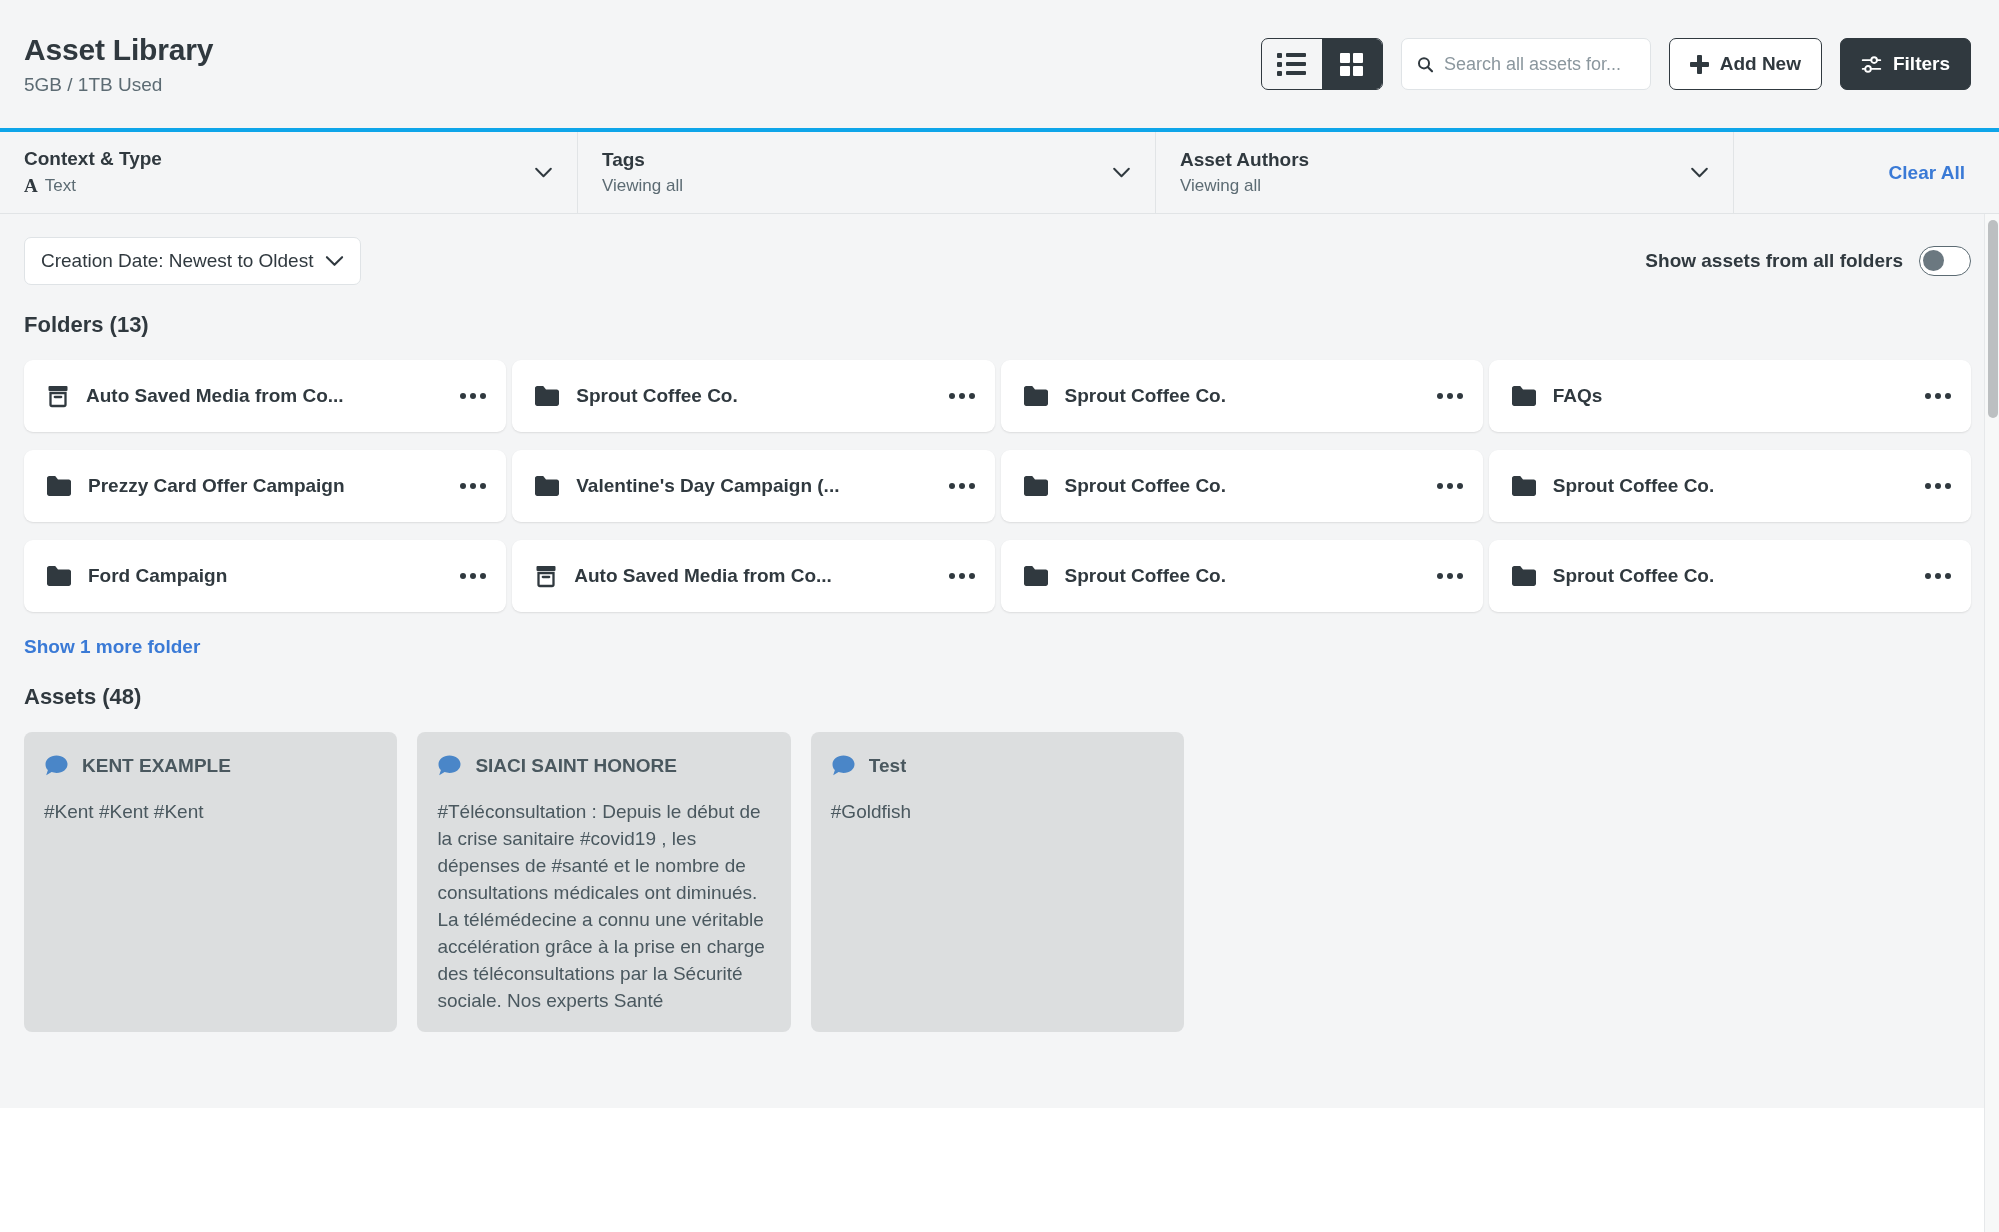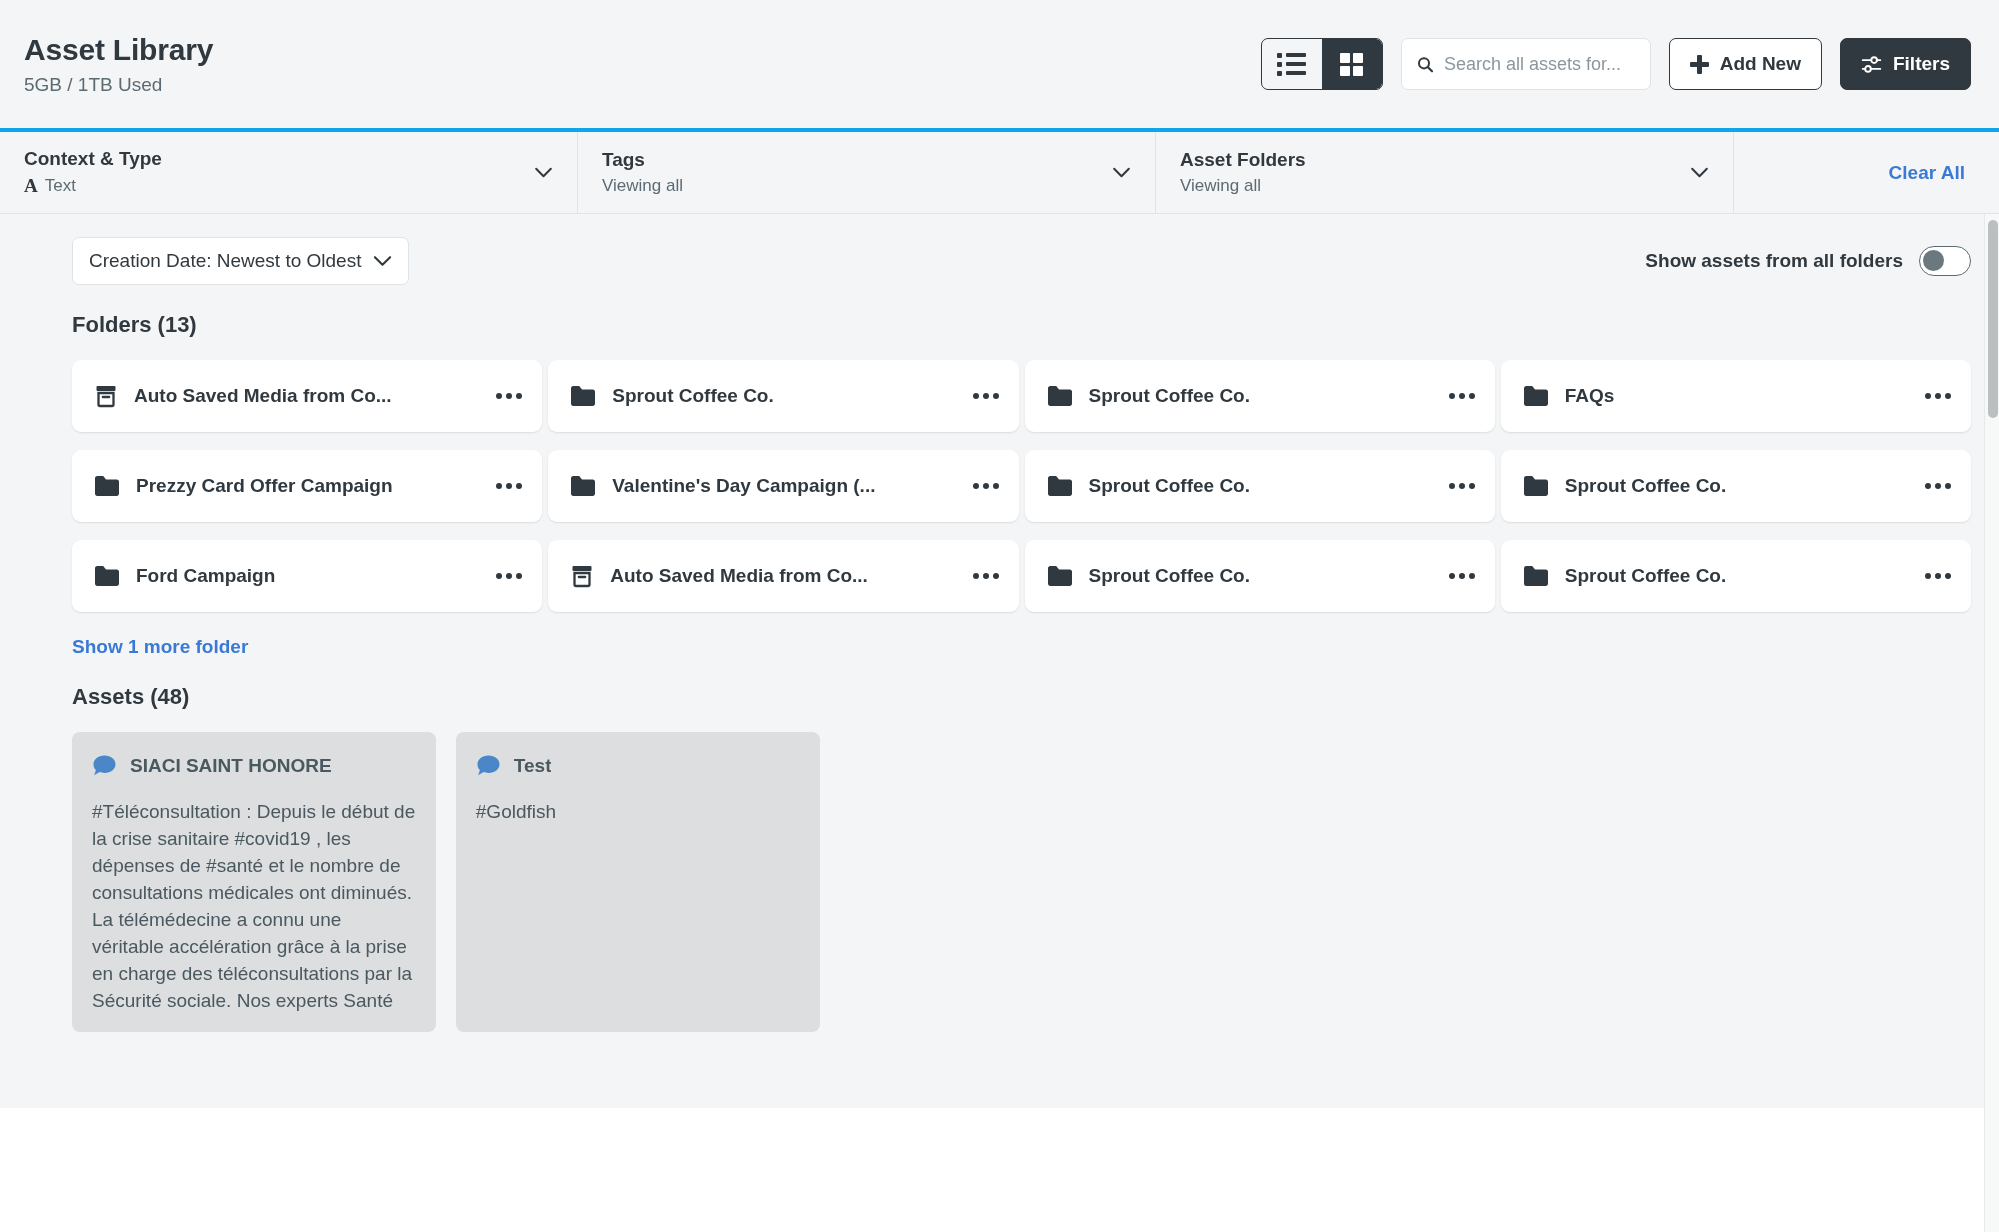--- a/index.html
+++ b/index.html
@@ -79,21 +79,21 @@
   .filter-cell .fc-text { display: flex; flex-direction: column; gap: 5px; }
   .fc-label { font-size: 19px; font-weight: bold; color: #30393f; }
   .fc-value { font-size: 17px; color: #5c6b73; display: flex; align-items: center; gap: 7px; }
   .fc-value .type-a { font-family: "Liberation Serif", serif; font-weight: bold; font-size: 19px; color: #30393f; }
   .chev { width: 19px; height: 11px; flex: 0 0 19px; }
   .clear-all-wrap { flex: 1; display: flex; align-items: center; justify-content: flex-end; padding-right: 34px; }
   .clear-all { font-size: 19px; font-weight: bold; color: #3a7ad6; cursor: pointer; }
 
   
   .content { position: relative; height: calc(1232px - 128px - 86px); overflow: hidden; }
-  .content-inner { padding: 22px 28px 8px 24px; margin-left: 48px; }
+  .content-inner { padding: 22px 28px 8px 24px; }
 
   .toolbar-row { display: flex; align-items: center; justify-content: space-between; height: 50px; }
   .sort-select {
     height: 48px; padding: 0 16px; display: flex; align-items: center; gap: 12px;
     background: #ffffff; border: 1.5px solid #dfe3e6; border-radius: 7px;
     font-size: 19px; color: #30393f; cursor: pointer;
   }
   .toggle-row { display: flex; align-items: center; gap: 16px; }
   .toggle-label { font-size: 19px; font-weight: bold; color: #30393f; }
   .switch {
@@ -230,21 +230,21 @@
           <span>Viewing all</span>
         </div>
       </div>
       <svg class="chev" viewBox="0 0 20 12">
         <polyline points="2,2 10,10 18,2" fill="none" stroke="#30393f" stroke-width="2.2" stroke-linecap="round" stroke-linejoin="round"></polyline>
       </svg>
     </div>
 
     <div class="filter-cell">
       <div class="fc-text">
-        <div class="fc-label">Asset Folders</div>
+        <div class="fc-label">Asset Authors</div>
         <div class="fc-value">
           <span>Viewing all</span>
         </div>
       </div>
       <svg class="chev" viewBox="0 0 20 12">
         <polyline points="2,2 10,10 18,2" fill="none" stroke="#30393f" stroke-width="2.2" stroke-linecap="round" stroke-linejoin="round"></polyline>
       </svg>
     </div>
 
     <div class="clear-all-wrap">
@@ -409,20 +409,29 @@
               <i></i>
             </span>
           </div>
         </div>
 
       <span class="show-more">Show 1 more folder</span>
 
       <div class="section-head">Assets (48)</div>
 
       <div class="asset-grid" id="assets-grid">
+          <div class="asset-card">
+            <div class="asset-head">
+              <svg width="25" height="23" viewBox="0 0 25 23">
+                <path d="M12.5 1.5 C18.9 1.5 23.5 5.4 23.5 10.2 C23.5 15 18.9 18.9 12.5 18.9 C10.7 18.9 9.1 18.6 7.6 18.1 L2.2 21.2 L3.9 16.1 C2.3 14.5 1.5 12.5 1.5 10.2 C1.5 5.4 6.1 1.5 12.5 1.5 Z" fill="#4a86c8"></path>
+              </svg>
+              <span class="asset-title">KENT EXAMPLE</span>
+            </div>
+            <div class="asset-body">#Kent #Kent #Kent</div>
+          </div>
           <div class="asset-card">
             <div class="asset-head">
               <svg width="25" height="23" viewBox="0 0 25 23">
                 <path d="M12.5 1.5 C18.9 1.5 23.5 5.4 23.5 10.2 C23.5 15 18.9 18.9 12.5 18.9 C10.7 18.9 9.1 18.6 7.6 18.1 L2.2 21.2 L3.9 16.1 C2.3 14.5 1.5 12.5 1.5 10.2 C1.5 5.4 6.1 1.5 12.5 1.5 Z" fill="#4a86c8"></path>
               </svg>
               <span class="asset-title">SIACI SAINT HONORE</span>
             </div>
             <div class="asset-body">#Téléconsultation : Depuis le début de la crise sanitaire #covid19 , les dépenses de #santé et le nombre de consultations médicales ont diminués. La télémédecine a connu une véritable accélération grâce à la prise en charge des téléconsultations par la Sécurité sociale. Nos experts Santé</div>
           </div>
           <div class="asset-card">

